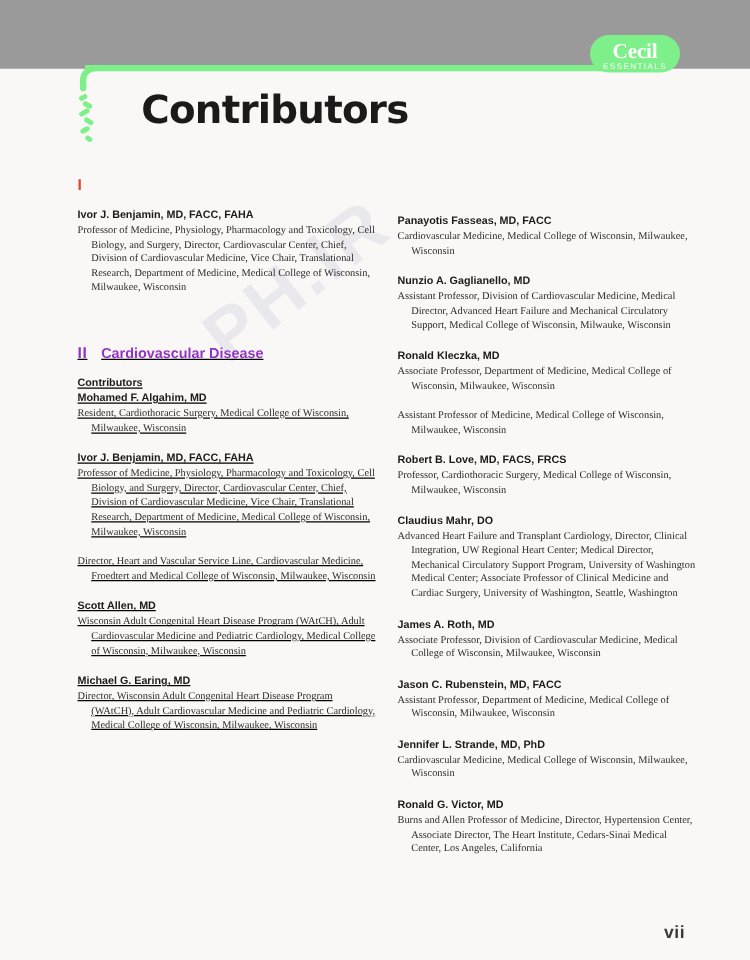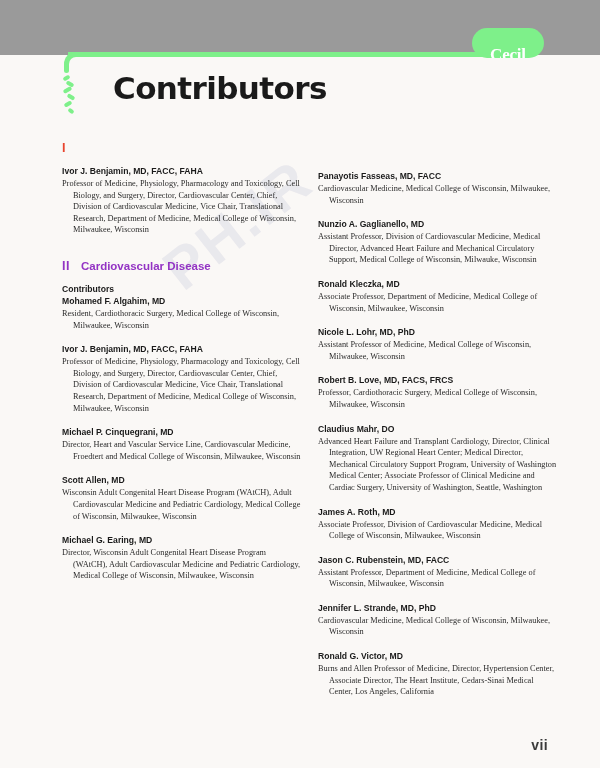--- a/index.html
+++ b/index.html
@@ -85,21 +85,21 @@
     text-align: center;
     overflow: hidden;
   }
   .brand-word {
     color: #ffffff;
     font-family: "Liberation Serif", serif;
     font-weight: bold;
     font-size: 17px;
     line-height: 18px;
     letter-spacing: -0.2px;
-    padding-top: 18px;
+    padding-top: 4px;
   }
   .brand-sub {
     color: #ffffff;
     font-family: "Liberation Sans", sans-serif;
     font-size: 6.5px;
     letter-spacing: 1.1px;
     line-height: 8px;
   }
 
   
@@ -161,21 +161,21 @@
   }
   .section-name {
     font-family: "Liberation Sans", sans-serif;
     font-weight: bold;
     font-size: 11.5px;
     line-height: 13px;
   }
   .sect-1 .section-num, .sect-1 .section-name { color: #e8442e; }
   .sect-2 .section-num, .sect-2 .section-name { color: #9333c4; }
 
-  .section-2-wrap { margin-top: 24px; }
+  .section-2-wrap { margin-top: 40px; text-decoration: underline; }
 
   .sub-head {
     font-family: "Liberation Sans", sans-serif;
     font-weight: bold;
     font-size: 8.6px;
     color: #1a1a1a;
     margin-bottom: 0px;
     line-height: 12px;
   }
 
@@ -271,21 +271,20 @@
           <div class="entry-aff">Resident, Cardiothoracic Surgery, Medical College of Wisconsin, Milwaukee, Wisconsin</div>
         </div>
 
         <div class="entry">
           <div class="entry-name">Ivor J. Benjamin, MD, FACC, FAHA</div>
           <div class="entry-aff">Professor of Medicine, Physiology, Pharmacology and Toxicology, Cell Biology, and Surgery, Director, Cardiovascular Center, Chief, Division of Cardiovascular Medicine, Vice Chair, Translational Research, Department of Medicine, Medical College of Wisconsin, Milwaukee, Wisconsin</div>
         </div>
 
 
         <div class="entry">
-          <div class="entry-name">Michael P. Cinquegrani, MD</div>
           <div class="entry-aff">Director, Heart and Vascular Service Line, Cardiovascular Medicine, Froedtert and Medical College of Wisconsin, Milwaukee, Wisconsin</div>
         </div>
 
         <div class="entry">
           <div class="entry-name">Scott Allen, MD</div>
           <div class="entry-aff">Wisconsin Adult Congenital Heart Disease Program (WAtCH), Adult Cardiovascular Medicine and Pediatric Cardiology, Medical College of Wisconsin, Milwaukee, Wisconsin</div>
         </div>
 
         <div class="entry">
           <div class="entry-name">Michael G. Earing, MD</div>
@@ -305,21 +304,20 @@
         <div class="entry-name">Nunzio A. Gaglianello, MD</div>
         <div class="entry-aff">Assistant Professor, Division of Cardiovascular Medicine, Medical Director, Advanced Heart Failure and Mechanical Circulatory Support, Medical College of Wisconsin, Milwauke, Wisconsin</div>
       </div>
 
       <div class="entry">
         <div class="entry-name">Ronald Kleczka, MD</div>
         <div class="entry-aff">Associate Professor, Department of Medicine, Medical College of Wisconsin, Milwaukee, Wisconsin</div>
       </div>
 
       <div class="entry">
-        <div class="entry-name">Nicole L. Lohr, MD, PhD</div>
         <div class="entry-aff">Assistant Professor of Medicine, Medical College of Wisconsin, Milwaukee, Wisconsin</div>
       </div>
 
       <div class="entry">
         <div class="entry-name">Robert B. Love, MD, FACS, FRCS</div>
         <div class="entry-aff">Professor, Cardiothoracic Surgery, Medical College of Wisconsin, Milwaukee, Wisconsin</div>
       </div>
 
       <div class="entry">
         <div class="entry-name">Claudius Mahr, DO</div>

